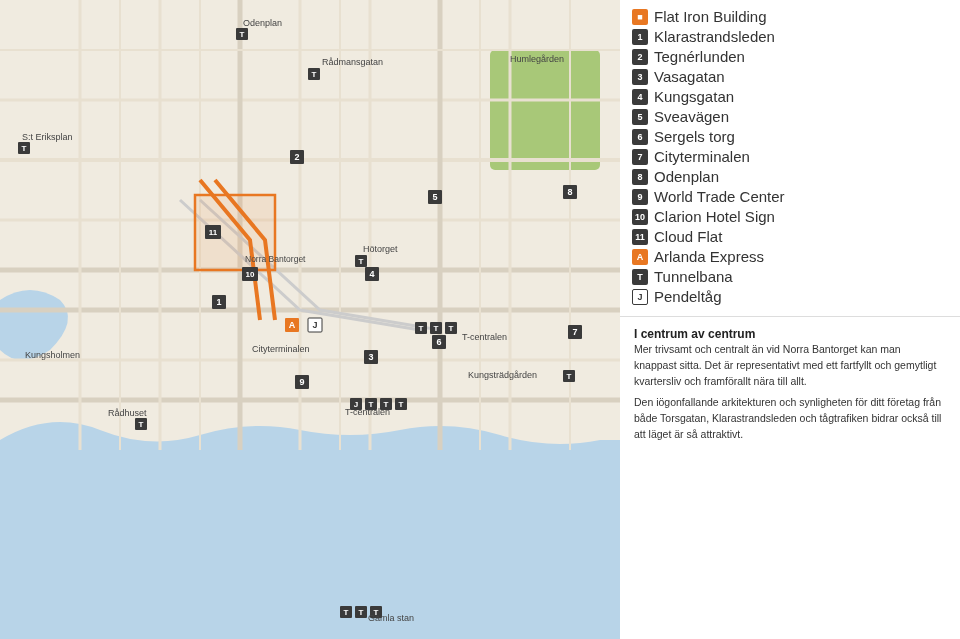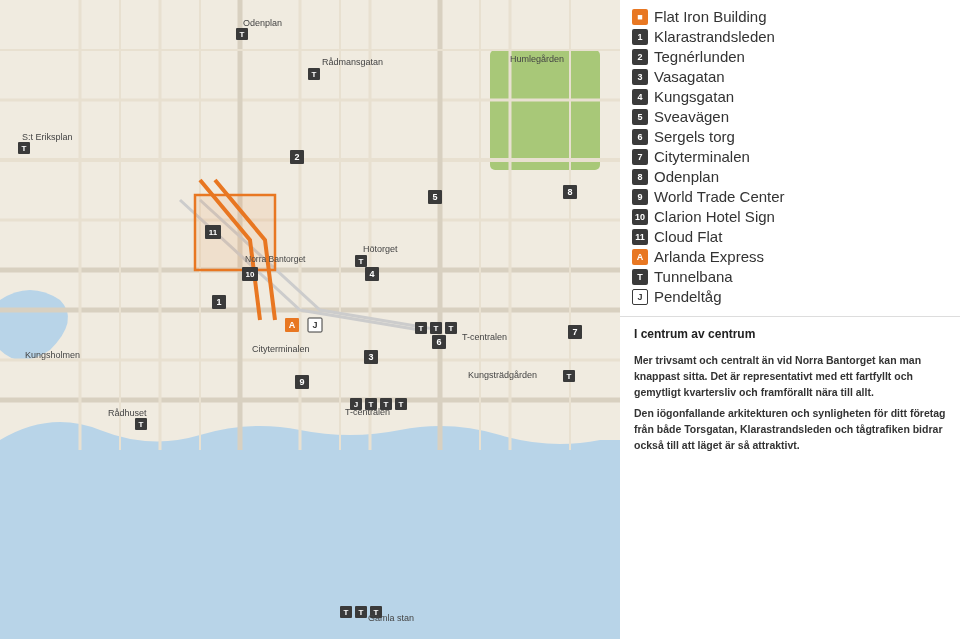--- a/index.html
+++ b/index.html
@@ -76,28 +76,27 @@
     #description {
       padding: 10px 14px;
       border-top: 1px solid #ddd;
       flex: 1;
     }
 
     .desc-title {
       font-size: 12px;
       font-weight: bold;
       color: #222;
-      margin-bottom: 12px;
+      margin-bottom: 1px;
     }
 
     .desc-text {
       font-size: 10.5px;
       color: #333;
       line-height: 1.5;
-      font-weight: bold;
     }
 
     
     #map-svg {
       position: absolute;
       left: 0; top: 0;
       width: 620px;
       height: 639px;
     }
   </style>

